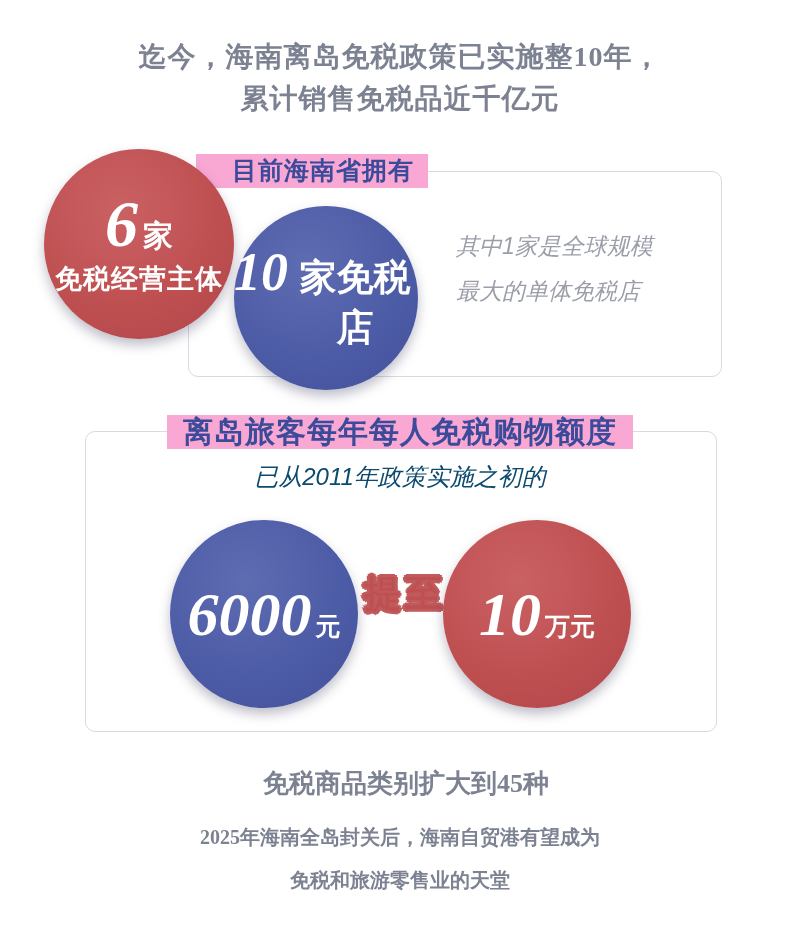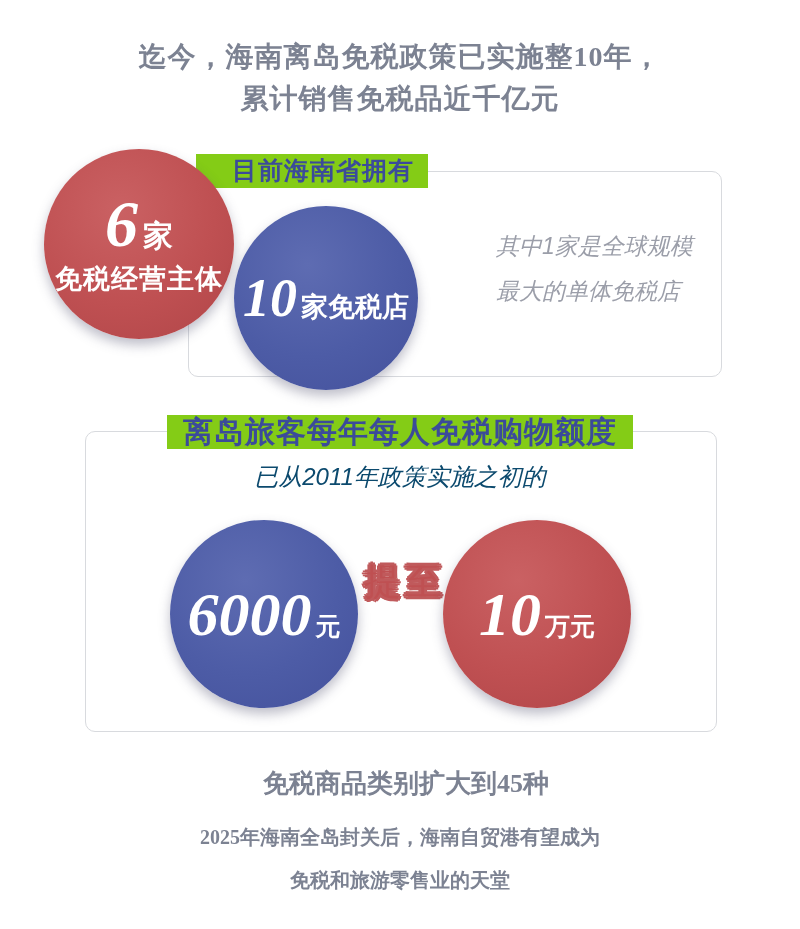--- a/index.html
+++ b/index.html
@@ -21,21 +21,21 @@
   .footer .f1 { font-size:26px; line-height:36px; margin-bottom:14px;padding-left:12px; }
   .footer .f2 { font-size:20px; line-height:43px; }
 
   
   .panel { position:absolute; border:1px solid #d8dade; border-radius:10px; z-index:1; }
   .panel1 { left:188px; top:171px; width:532px; height:204px; }
   .panel2 { left:85px;  top:431px; width:630px; height:299px; }
 
   
   .panel-label {
-    position:absolute; background:#84cc16; color:#3b4b9a; font-weight:bold;
+    position:absolute; background:#f9a8d4; color:#3b4b9a; font-weight:bold;
     z-index:3; white-space:nowrap; letter-spacing:1px;
   }
   .label1 { left:196px; top:154px; font-size:25px; line-height:34px; padding:0 14px 0 36px; }
   .label2 { left:50%; transform:translateX(-50%); top:415px; font-size:30px; line-height:34px; padding:0 16px; }
 
   
   .circle {
     position:absolute; border-radius:50%; display:flex; flex-direction:column;
     align-items:center; justify-content:center; color:#ffffff; z-index:4;
     box-shadow:0 6px 12px rgba(70,70,100,0.35); text-align:center;
@@ -46,40 +46,40 @@
   .c-blue1 { left:234px; top:206px; width:184px; height:184px; }
   .c-blue2 { left:170px; top:520px; width:188px; height:188px; }
   .c-red2  { left:443px; top:520px; width:188px; height:188px; }
 
   .numline { display:flex; align-items:baseline; justify-content:center; }
   .bignum  { font-style:italic; font-weight:bold; }
   .n66 { font-size:66px; line-height:66px; }
   .n54 { font-size:54px; line-height:58px; }
   .n62 { font-size:62px; line-height:64px; }
   .unit30 { font-size:30px; font-weight:bold; margin-left:5px; }
-  .unit27 { font-size:27px; font-weight:bold; margin-left:4px; }
+  .unit27 { font-size:37px; font-weight:bold; margin-left:4px; }
   .unit25 { font-size:25px; font-weight:bold; margin-left:4px; }
   .circ-label { font-size:27px; font-weight:bold; letter-spacing:1px; margin-top:4px; }
 
   
   .note {
     position:absolute; left:456px; top:224px; z-index:3; text-align:left;
     font-family:"Liberation Sans","DejaVu Sans",sans-serif; font-style:italic;
-    color:#9b9ea9; font-size:23px; line-height:45px;margin-left:40px;
+    color:#9b9ea9; font-size:23px; line-height:45px;
   }
   .subtitle2 {
     position:absolute; left:85px; top:463px; width:630px; text-align:center; z-index:3;
     font-family:"Liberation Sans","DejaVu Sans",sans-serif; font-style:italic;
     color:#0c4a6e; font-size:24px; line-height:28px;
   }
 
   
   .raise {
-    position:absolute; left:357px; top:560px; width:96px; text-align:center; z-index:4;
-    font-size:37px; line-height:44px; font-weight:normal; color:#bf5052; letter-spacing:4px;
+    position:absolute; left:357px; top:572px; width:96px; text-align:center; z-index:4;
+    font-size:37px; line-height:44px; font-weight:bold; color:#bf5052; letter-spacing:4px;
     -webkit-text-stroke:2px #ffffff; paint-order:stroke fill;
     text-shadow: 3px 0 0 #c05a5c, -3px 0 0 #c05a5c, 0 3px 0 #c05a5c, 0 -3px 0 #c05a5c,
                  2px 2px 0 #c05a5c, -2px 2px 0 #c05a5c, 2px -2px 0 #c05a5c, -2px -2px 0 #c05a5c;
   }
 </style>
 </head>
 <body>
 
 <div class="canvas">
 

